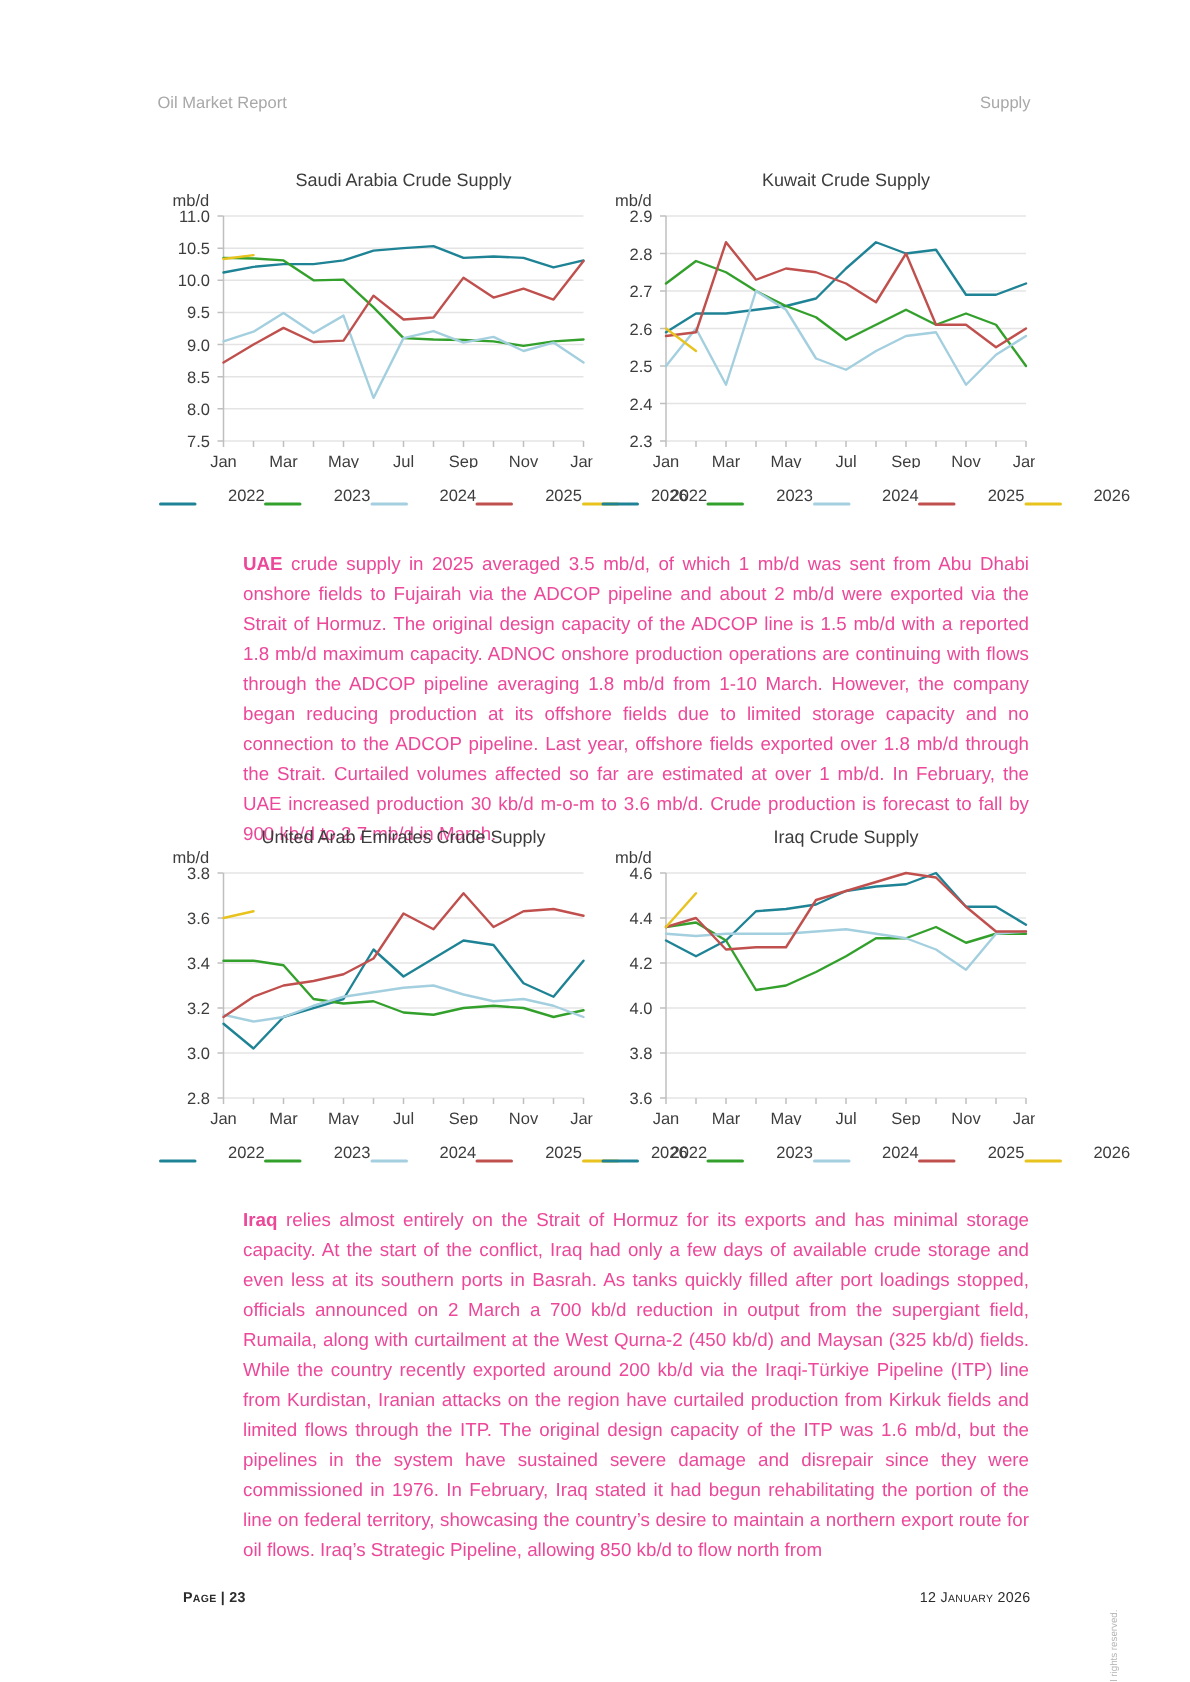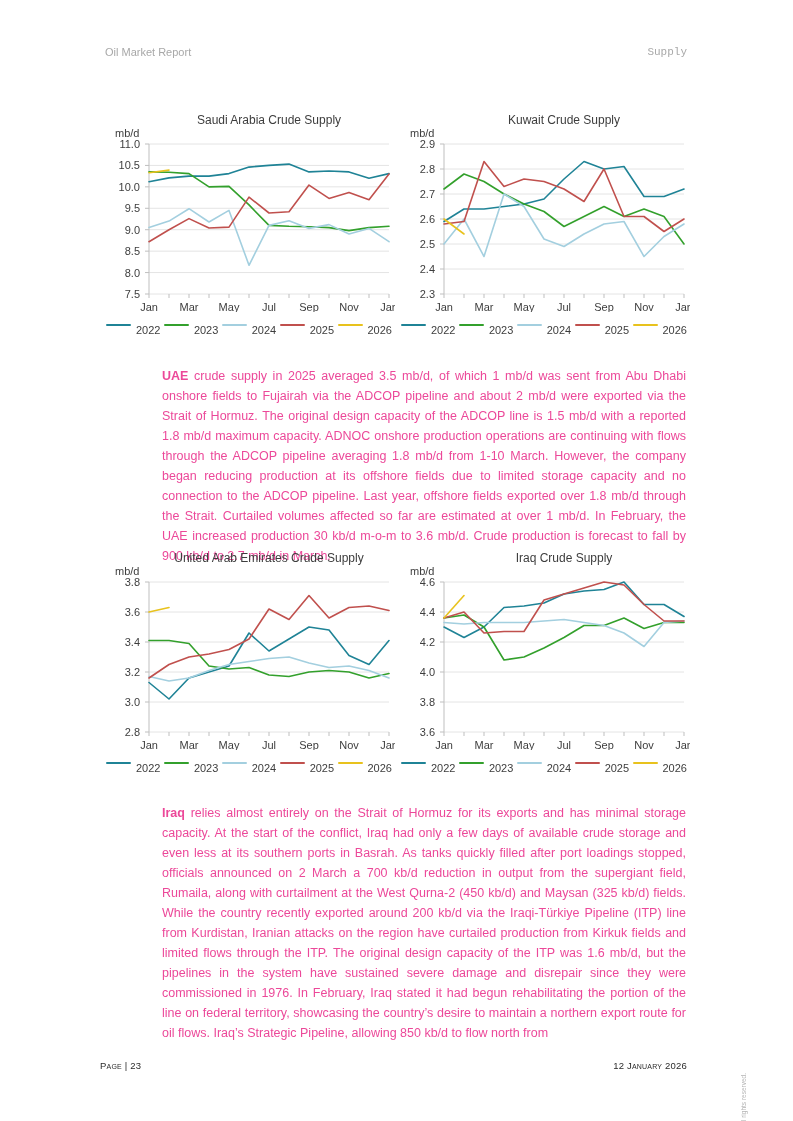--- a/index.html
+++ b/index.html
@@ -1,40 +1,40 @@
 <!DOCTYPE html>
 <html><head>
 <meta charset="utf-8">
 <style>
   html,body{margin:0;padding:0;}
   body{
     width:793px;height:1121px;position:relative;background:#ffffff;
     font-family:"Liberation Sans", sans-serif;overflow:hidden;
   }
-  .hdr{position:absolute;top:46px;font-size:11px;color:#a8a8a8;}
+  .hdr{position:absolute;top:63px;font-size:11px;color:#a8a8a8;}
   .hdr-left{left:105px;}
-  .hdr-right{right:106px;font-family:Liberation Mono, monospace;}
+  .hdr-right{right:106px;}
   .chart-block{position:absolute;width:292px;}
   .cb-0{left:103px;top:110px;}
   .cb-1{left:398px;top:110px;}
   .cb-2{left:103px;top:548px;}
   .cb-3{left:398px;top:548px;}
   svg text{font-family:"Liberation Sans", sans-serif;fill:#3d3d3d;}
   .legend{display:flex;justify-content:space-between;align-items:center;
     margin-top:8px;padding:0 3px;font-size:11px;color:#3d3d3d;}
-  .legend-item{display:flex;align-items:flex-start;gap:5px;}
+  .legend-item{display:flex;align-items:flex-end;gap:21px;}
   .legend-swatch{width:25px;height:2px;border-radius:1px;}
   .para{position:absolute;left:162px;width:524px;text-align:justify;
     font-size:12.5px;line-height:20px;color:#ec4899;}
   .para-0{top:366px;}
   .para-1{top:803px;}
   .para b{font-weight:bold;}
   .ftr{position:absolute;top:1060px;font-size:9.5px;color:#2b2b2b;
     font-variant:small-caps;letter-spacing:.2px;}
-  .ftr-left{left:100px;}
+  .ftr-left{left:122px;font-weight:bold;}
   .ftr-right{right:106px;}
   .side-note{position:absolute;right:46px;bottom:48px;white-space:nowrap;
     transform:rotate(-90deg);transform-origin:right bottom;
     font-size:6.5px;color:#b4b4b4;}
 </style>
 </head>
 <body>
 
 <div class="hdr hdr-left">Oil Market Report</div>
 <div class="hdr hdr-right">Supply</div>

